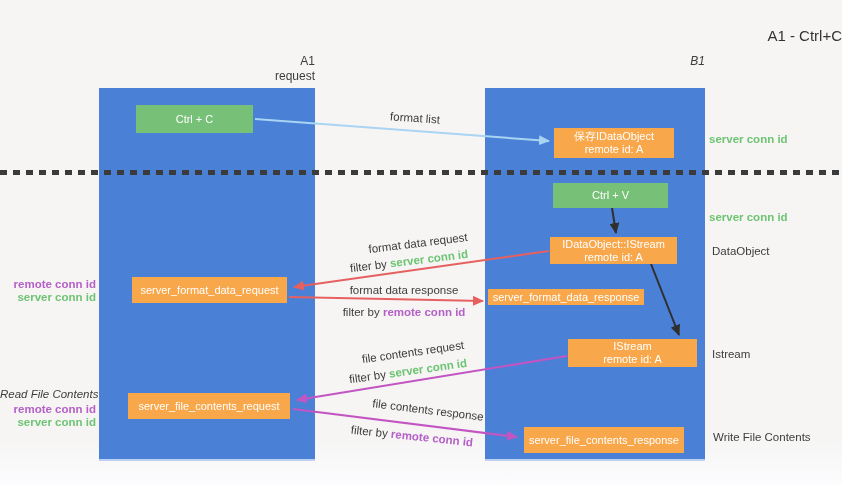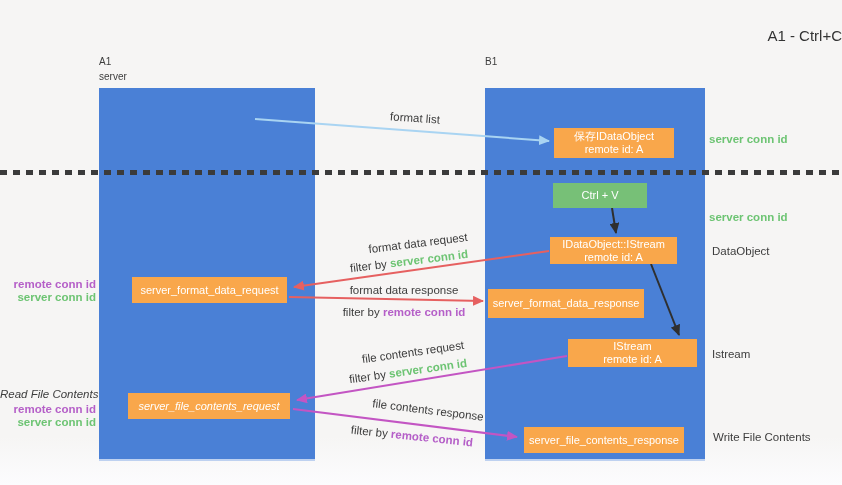--- a/index.html
+++ b/index.html
@@ -5,23 +5,23 @@
   :root{
     --lane-blue:#4a80d6; --node-green:#77c077; --node-orange:#f9a74b;
     --arrow-red:#e66060; --arrow-magenta:#c355c3; --arrow-blue:#a9d4f2;
     --arrow-black:#2f2f2f; --text-green:#6dc473; --text-purple:#b55fc8; --text-dark:#3d3d3d;
   }
   html,body{margin:0;padding:0;background:#f6f5f4;}
   .canvas{position:relative;width:842px;height:485px;overflow:hidden;
     background:linear-gradient(180deg,#f6f5f4 0%,#f6f5f4 90%,#fcfcfe 100%);
     font-family:"Liberation Sans",sans-serif;color:var(--text-dark);}
   .title{position:absolute;top:7px;left:0;right:0;text-align:right;font-size:15px;line-height:20px;color:#333;margin-top:19px;}
-  .hdr{position:absolute;top:54px;text-align:left;font-size:10px;line-height:15px;color:#3d3d3d;}
+  .hdr{position:absolute;top:54px;text-align:right;font-size:12px;line-height:15px;color:#3d3d3d;}
   .hdr-left{left:99px;width:216px;}
-  .hdr-right{left:485px;width:220px;}
+  .hdr-right{left:485px;width:220px;font-style:italic;}
   .lane{position:absolute;top:88px;height:371px;background:var(--lane-blue);border-bottom:2px solid #bed1f0;}
   .lane-left{left:99px;width:216px;}
   .lane-right{left:485px;width:220px;}
   .dashline{position:absolute;left:0;top:170px;width:842px;height:5px;
     background:repeating-linear-gradient(90deg,#3b3b3b 0 7px,transparent 7px 13px);}
   .node{position:absolute;display:flex;flex-direction:column;align-items:center;justify-content:center;
     color:#fff;font-size:11px;line-height:13px;text-align:center;white-space:nowrap;}
   .green-node{background:var(--node-green);}
   .orange-node{background:var(--node-orange);}
   .elabel{position:absolute;font-size:11.5px;white-space:nowrap;color:var(--text-dark);}
@@ -41,21 +41,21 @@
 <body>
 
 <div class="canvas">
 
   <div class="title">
     <div>A1 - Ctrl+C</div>
   </div>
 
   <div class="hdr hdr-left">
     <div>A1</div>
-    <div>server</div>
+    <div>request</div>
   </div>
   <div class="hdr hdr-right">
     <div>B1</div>
   </div>
 
   <div class="lane lane-left"></div>
   <div class="lane lane-right"></div>
 
   <div class="dashline"></div>
 
@@ -76,49 +76,52 @@
     </defs>
     <line class="l-blue" x1="255" y1="119" x2="549" y2="141" marker-end="url(#ah-blue)"></line>
     <line class="l-black" x1="612" y1="208" x2="616" y2="233" marker-end="url(#ah-black)"></line>
     <line class="l-black" x1="651" y1="264" x2="679" y2="335" marker-end="url(#ah-black)"></line>
     <line class="l-red" x1="549" y1="251" x2="294" y2="287" marker-end="url(#ah-red)"></line>
     <line class="l-red" x1="289" y1="297" x2="483" y2="301" marker-end="url(#ah-red)"></line>
     <line class="l-mag" x1="567" y1="356" x2="297" y2="400" marker-end="url(#ah-mag)"></line>
     <line class="l-mag" x1="293" y1="409" x2="517" y2="437" marker-end="url(#ah-mag)"></line>
   </svg>
 
+  <div class="node green-node" style="left:136px;top:105px;width:117px;height:28px;">
+    <div>Ctrl + C</div>
+  </div>
 
   <div class="node orange-node" style="left:554px;top:128px;width:120px;height:30px;">
     <div>保存IDataObject</div>
     <div>remote id: A</div>
   </div>
 
-  <div class="node green-node" style="left:553px;top:183px;width:94px;height:25px;">
+  <div class="node green-node" style="left:553px;top:183px;width:115px;height:25px;">
     <div>Ctrl + V</div>
   </div>
 
   <div class="node orange-node" style="left:550px;top:237px;width:127px;height:27px;">
     <div>IDataObject::IStream</div>
     <div>remote id: A</div>
   </div>
 
   <div class="node orange-node" style="left:132px;top:277px;width:155px;height:26px;">
     <div>server_format_data_request</div>
   </div>
 
-  <div class="node orange-node" style="left:488px;top:289px;width:156px;height:29px;">
+  <div class="node orange-node" style="left:488px;top:289px;width:156px;height:16px;">
     <div>server_format_data_response</div>
   </div>
 
   <div class="node orange-node" style="left:568px;top:339px;width:129px;height:28px;">
     <div>IStream</div>
     <div>remote id: A</div>
   </div>
 
-  <div class="node orange-node" style="left:128px;top:393px;width:162px;height:26px;font-style:italic;">
+  <div class="node orange-node" style="left:128px;top:393px;width:162px;height:26px;">
     <div>server_file_contents_request</div>
   </div>
 
   <div class="node orange-node" style="left:524px;top:427px;width:160px;height:26px;justify-content:center;">
     <div>server_file_contents_response</div>
   </div>
 
   <div class="ann bold-green" style="left:709px;top:133px;">server conn id</div>
   <div class="ann bold-green" style="left:709px;top:211px;">server conn id</div>
   <div class="ann" style="left:712px;top:245px;text-align:center;">DataObject</div>

